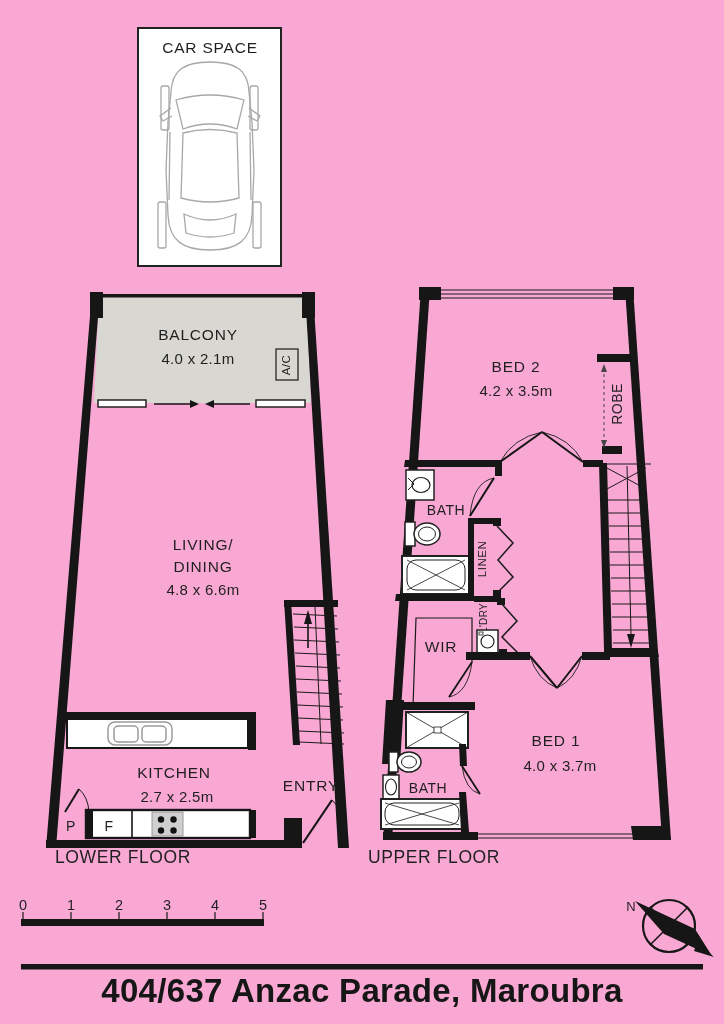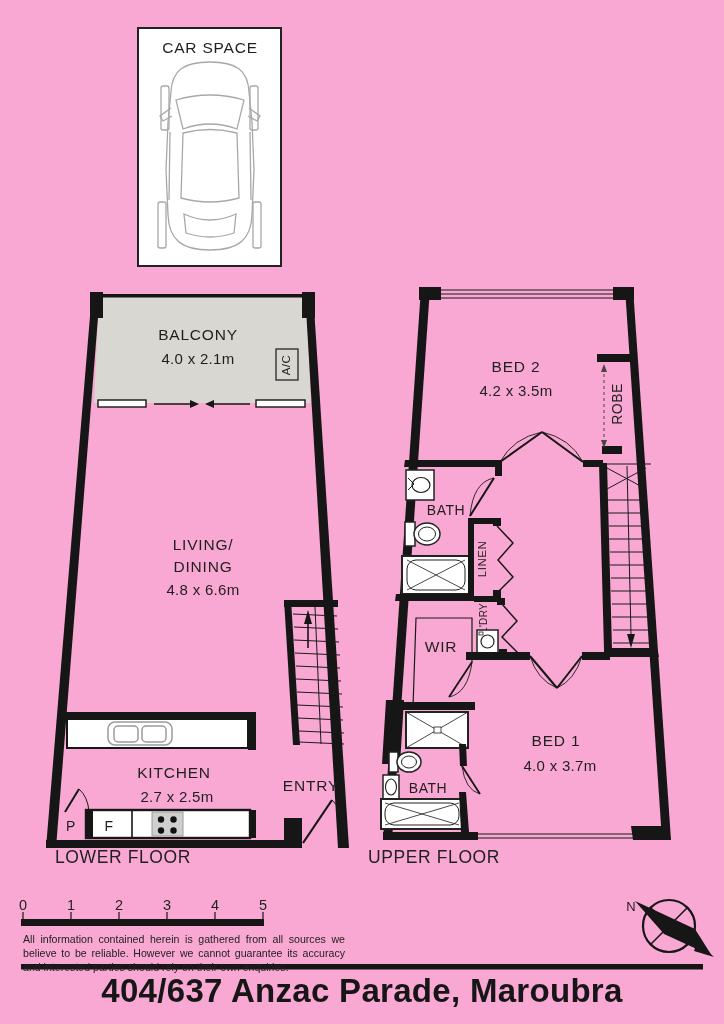--- a/index.html
+++ b/index.html
@@ -344,16 +344,15 @@
   <g>
     <circle cx="669" cy="926" r="26" fill="none" stroke="#161616" stroke-width="2.2"></circle>
     <line x1="650" y1="945" x2="688" y2="907" stroke="#161616" stroke-width="1.6"></line>
     <line x1="650" y1="907" x2="688" y2="945" stroke="#161616" stroke-width="1.6"></line>
     <polygon points="635,901 695,929 712,956 664,934" fill="#161616"></polygon>
     <polygon points="697,942 714,957 694,951" fill="#161616"></polygon>
     <text x="631" y="911" text-anchor="middle" style="font-size:13px;">N</text>
   </g>
 </svg>
 
-<div class="disclaimer">All information contained herein is gathered from all sources we believe to be reliable. However we cannot guarantee its accuracy and interested parties should rely on their own enquiries.</div>
 <div class="address">404/637 Anzac Parade, Maroubra</div>
 
 </div>
 
 </body></html>

